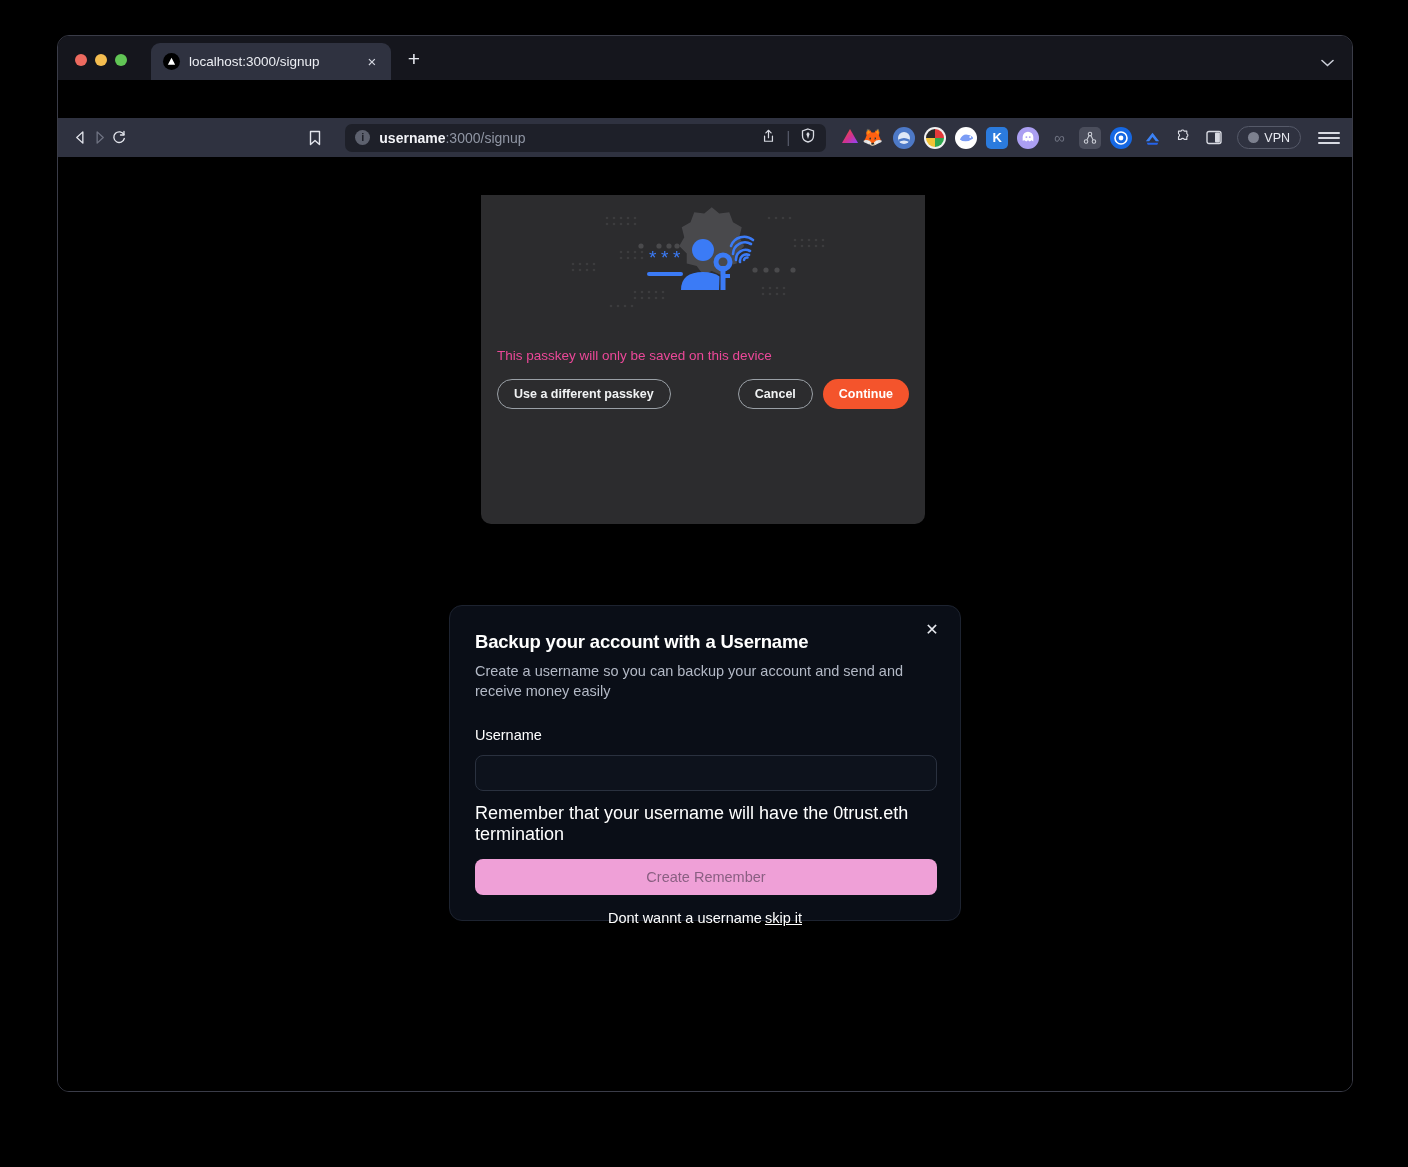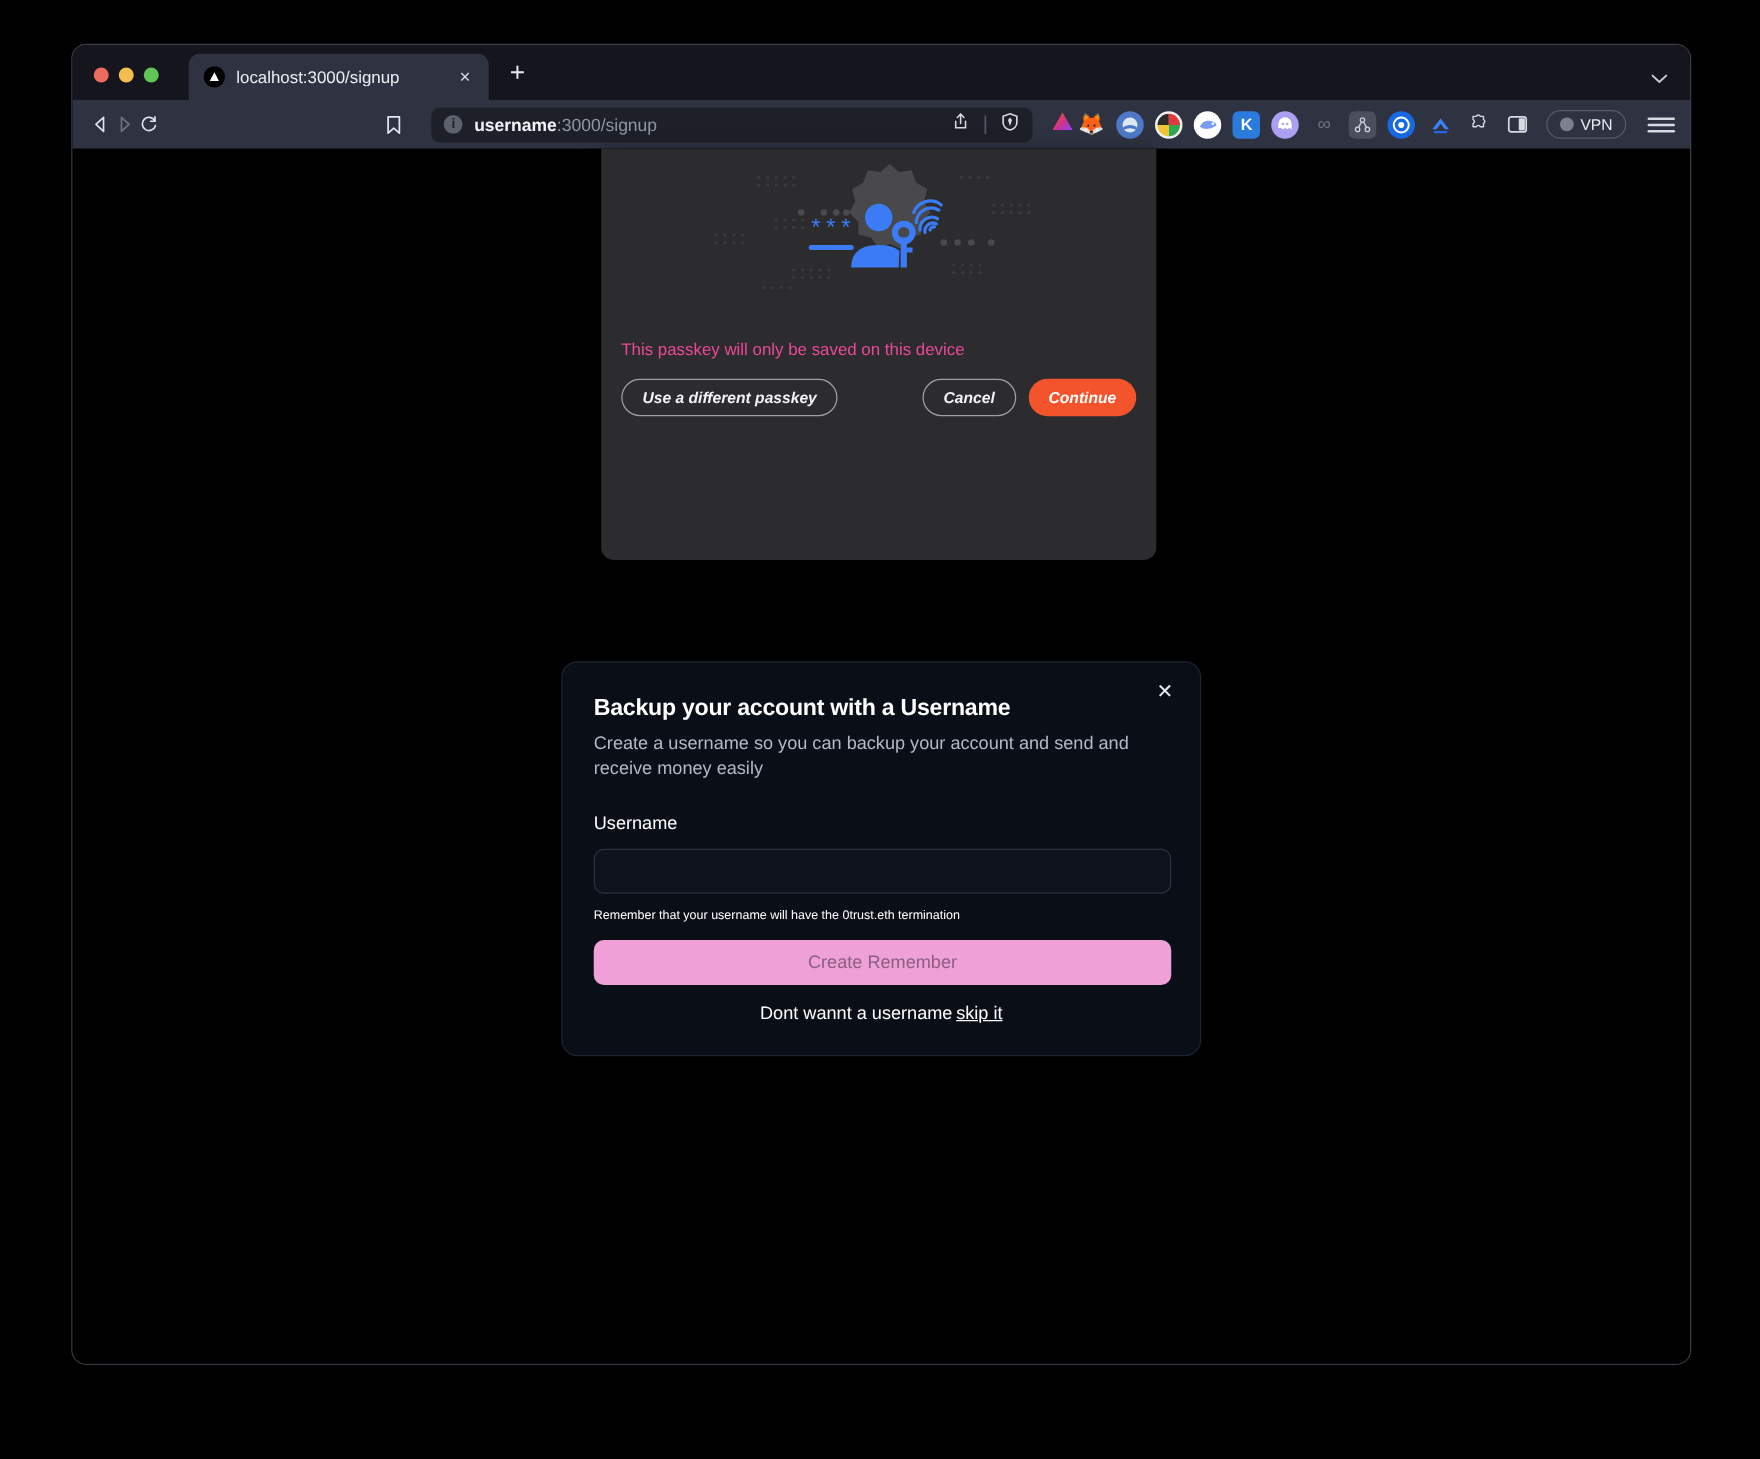--- a/index.html
+++ b/index.html
@@ -15,20 +15,21 @@
   #browser-window {
     position: absolute;
     left: 57px; top: 35px;
     width: 1296px; height: 1057px;
     background: #000000;
     border-radius: 12px;
     border: 1px solid #3a3c48;
     overflow: hidden;
     display: flex;
     flex-direction: column;
+    gap: 38px;
   }
 
   
   #tab-strip {
     position: relative;
     height: 44px;
     background: #15161d;
     flex: 0 0 44px;
     display: flex;
     align-items: flex-end;
@@ -185,21 +186,21 @@
   }
   #passkey-actions {
     margin-top: 16px;
     padding: 0 16px;
     display: flex; align-items: center; gap: 10px;
   }
   .pk-btn {
     height: 30px; border-radius: 15px;
     font-size: 12.5px; font-weight: bold;
     display: flex; align-items: center; justify-content: center;
-    padding: 0 16px; cursor: pointer; white-space: nowrap; font-style: italic;
+    padding: 0 16px; cursor: pointer; white-space: nowrap;
   }
   .pk-btn.outline { border: 1px solid #9aa0a6; color: #f1f3f4; background: transparent; }
   .pk-btn.primary { background: #f4542c; color: #ffffff; border: none; }
   .pk-spacer { flex: 1 1 auto; }
 
   
   #username-modal {
     position: absolute;
     left: 391px; top: 410px;
     width: 512px; height: 316px;
@@ -228,21 +229,21 @@
     background: #0d121c;
     border: 1px solid #2a313f;
     border-radius: 8px;
     color: #ffffff; font-size: 14px;
     padding: 0 12px;
     font-family: "Liberation Sans", sans-serif;
     outline: none;
   }
   #username-hint {
     margin-top: 12px;
-    font-size: 10px; color: #ffffff; font-weight: normal;
+    font-size: 18px; color: #ffffff; font-weight: normal;
   }
   #create-username-button {
     margin-top: 14px;
     width: 462px; height: 36px;
     background: #efa0d7;
     border: none; border-radius: 8px;
     color: #8a5f82; font-size: 14.5px;
     font-family: "Liberation Sans", sans-serif;
     cursor: pointer;
     display: flex; align-items: center; justify-content: center;

